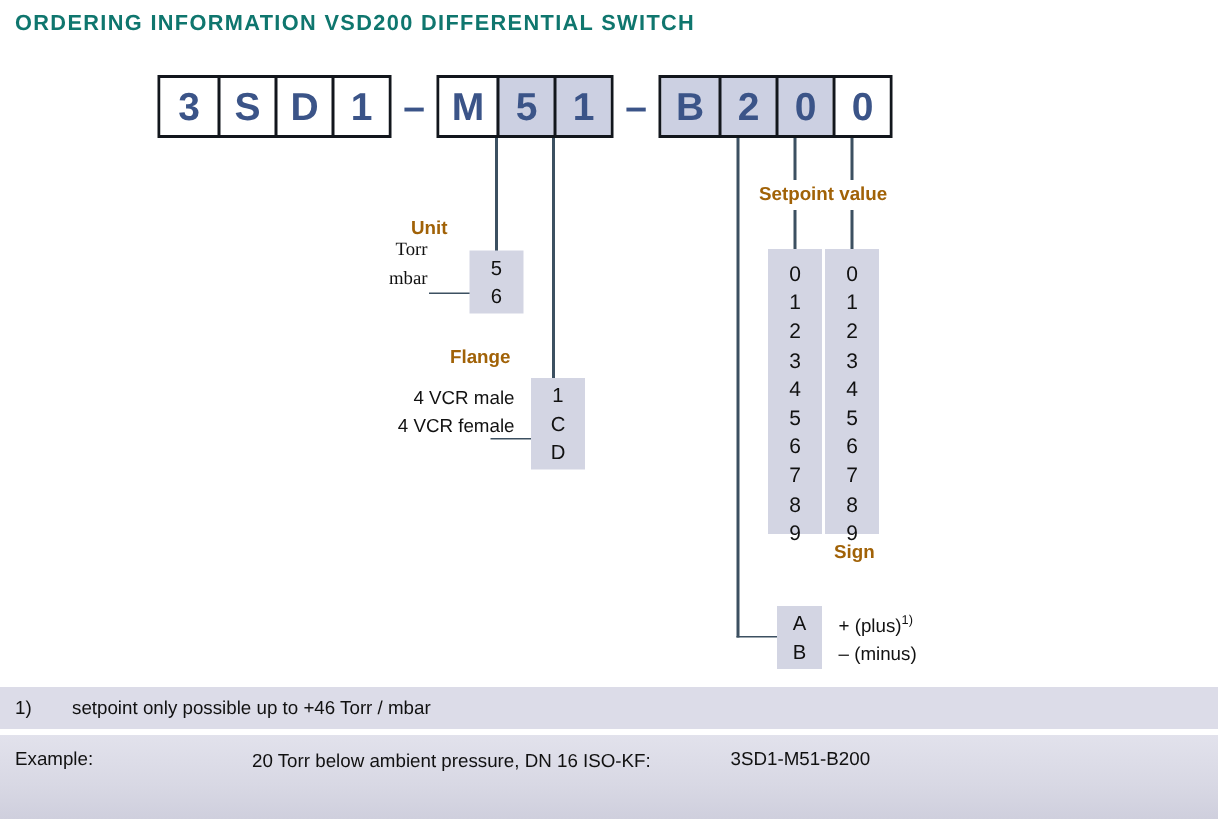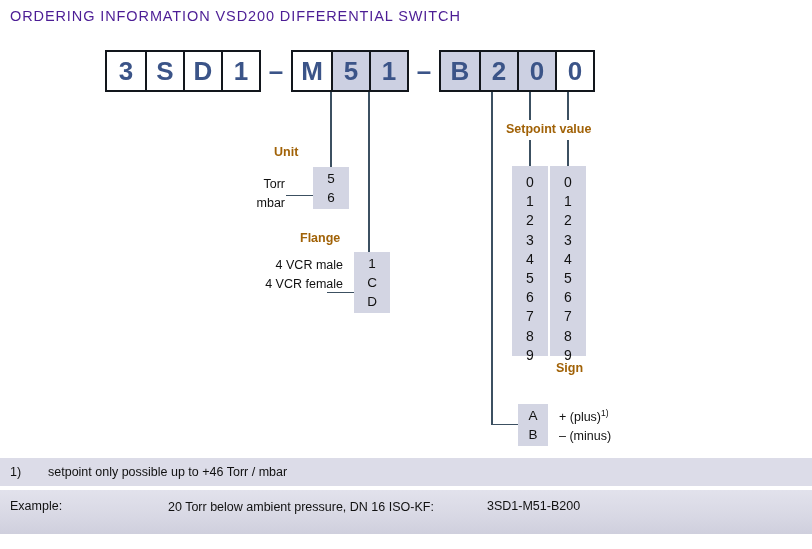--- a/index.html
+++ b/index.html
@@ -15,22 +15,22 @@
     position: relative;
     overflow: hidden;
   }
 
   
   .page-title {
     position: absolute;
     left: 10px;
     top: 8px;
     font-size: 14.5px;
-    font-weight: normal;
-    color: #4c1d95;
+    font-weight: bold;
+    color: #0f766e;
     letter-spacing: 0.9px;
     white-space: nowrap;
   }
 
   
   .partnumber {
     position: absolute;
     left: 105px;
     top: 50px;
     display: flex;
@@ -154,21 +154,21 @@
   .band-note .n-marker {
     position: absolute;
     left: 10px;
   }
   .band-note .n-text {
     position: absolute;
     left: 48px;
   }
   .band-example {
     top: 490px;
-    height: 44px;
+    height: 56px;
     background: linear-gradient(to bottom, #e2e2ec 0%, #d8d8e4 60%, #cfcfdd 100%);
   }
   .band-example .ex-label {
     position: absolute;
     left: 10px;
     top: 9px;
   }
   .band-example .ex-desc {
     position: absolute;
     left: 168px;
@@ -223,21 +223,21 @@
 
 <div class="conn conn-v" style="left:491px; top:92px; height:333px;"></div>
 <div class="conn conn-h" style="left:491px; top:423.5px; width:27px;"></div>
 
 <div class="conn conn-v" style="left:529px; top:92px; height:28px;"></div>
 <div class="conn conn-v" style="left:529px; top:140px; height:26px;"></div>
 <div class="conn conn-v" style="left:567px; top:92px; height:28px;"></div>
 <div class="conn conn-v" style="left:567px; top:140px; height:26px;"></div>
 
 <div class="opt-head" style="left:274px; top:145px;">Unit</div>
-<div class="opt-labels" style="left:200px; top:175px; width:85px;">
+<div class="opt-labels" style="left:200px; top:157px; width:85px;font-family:Liberation Serif, serif;">
   <div>Torr</div>
   <div>mbar</div>
 </div>
 <div class="opt-box" style="left:313px; top:167px; width:36px; height:42px;">
   <span class="code">5</span>
   <span class="code">6</span>
 </div>
 
 <div class="opt-head" style="left:300px; top:231px;">Flange</div>
 <div class="opt-labels" style="left:215px; top:256px; width:128px;">

